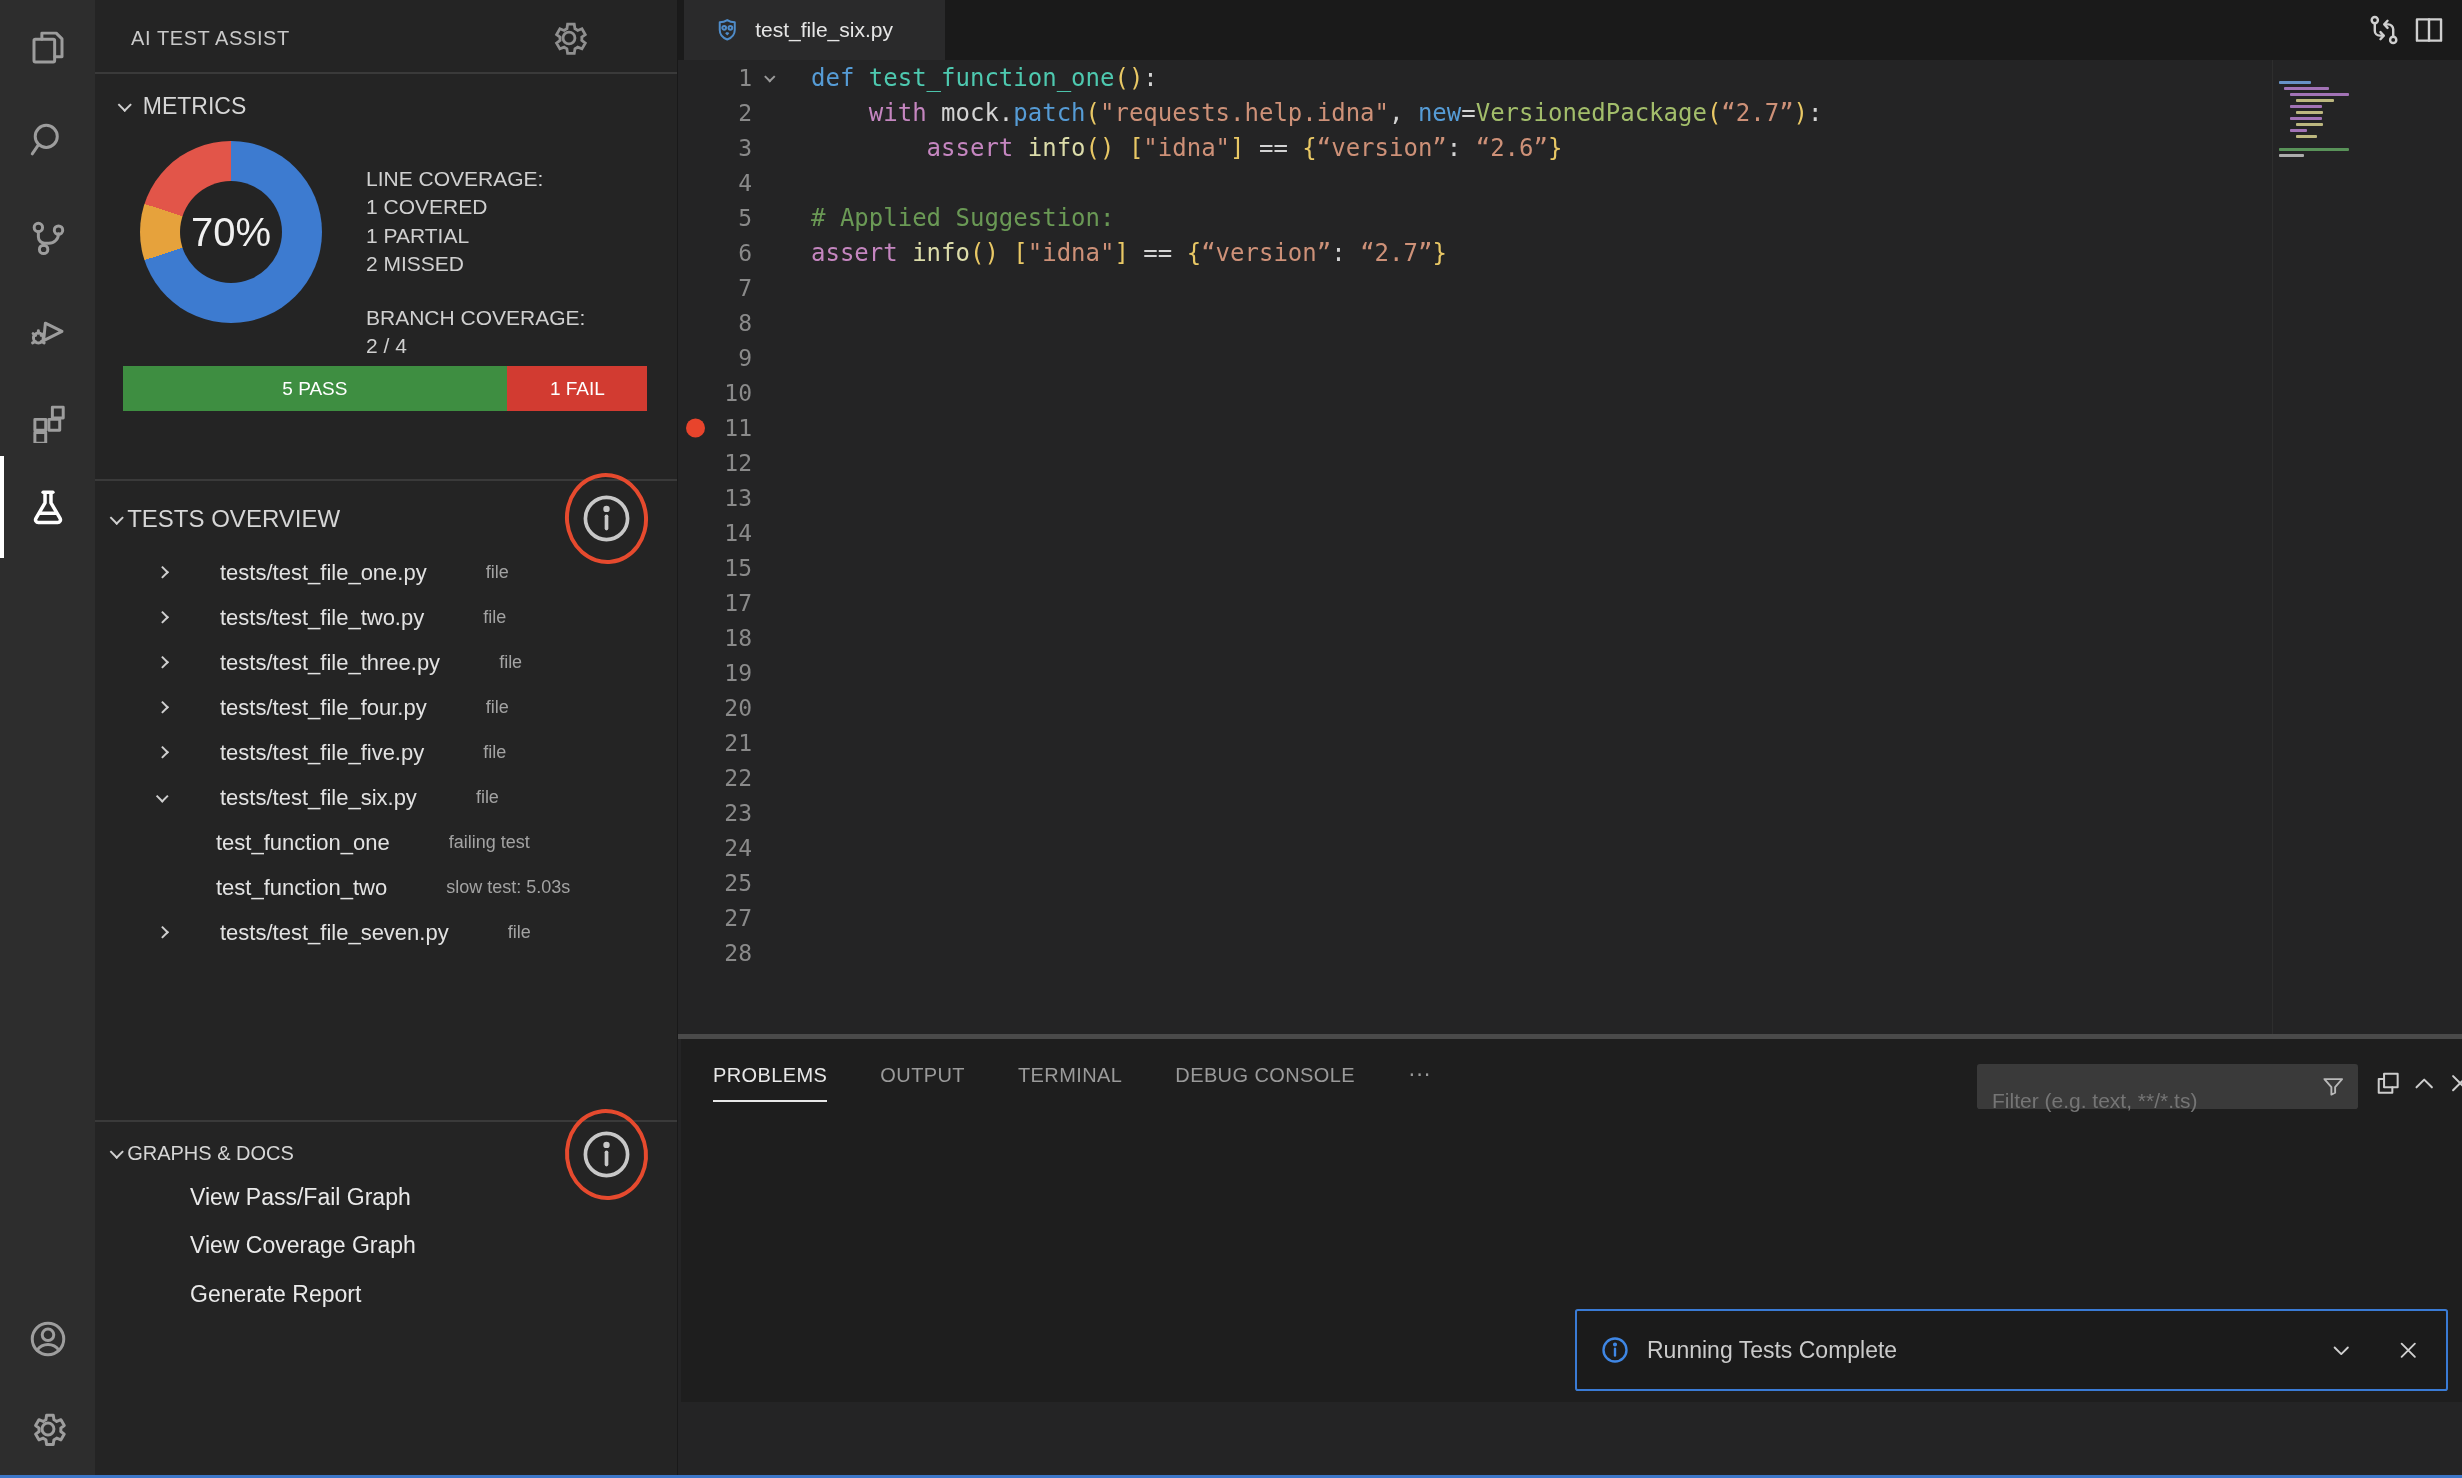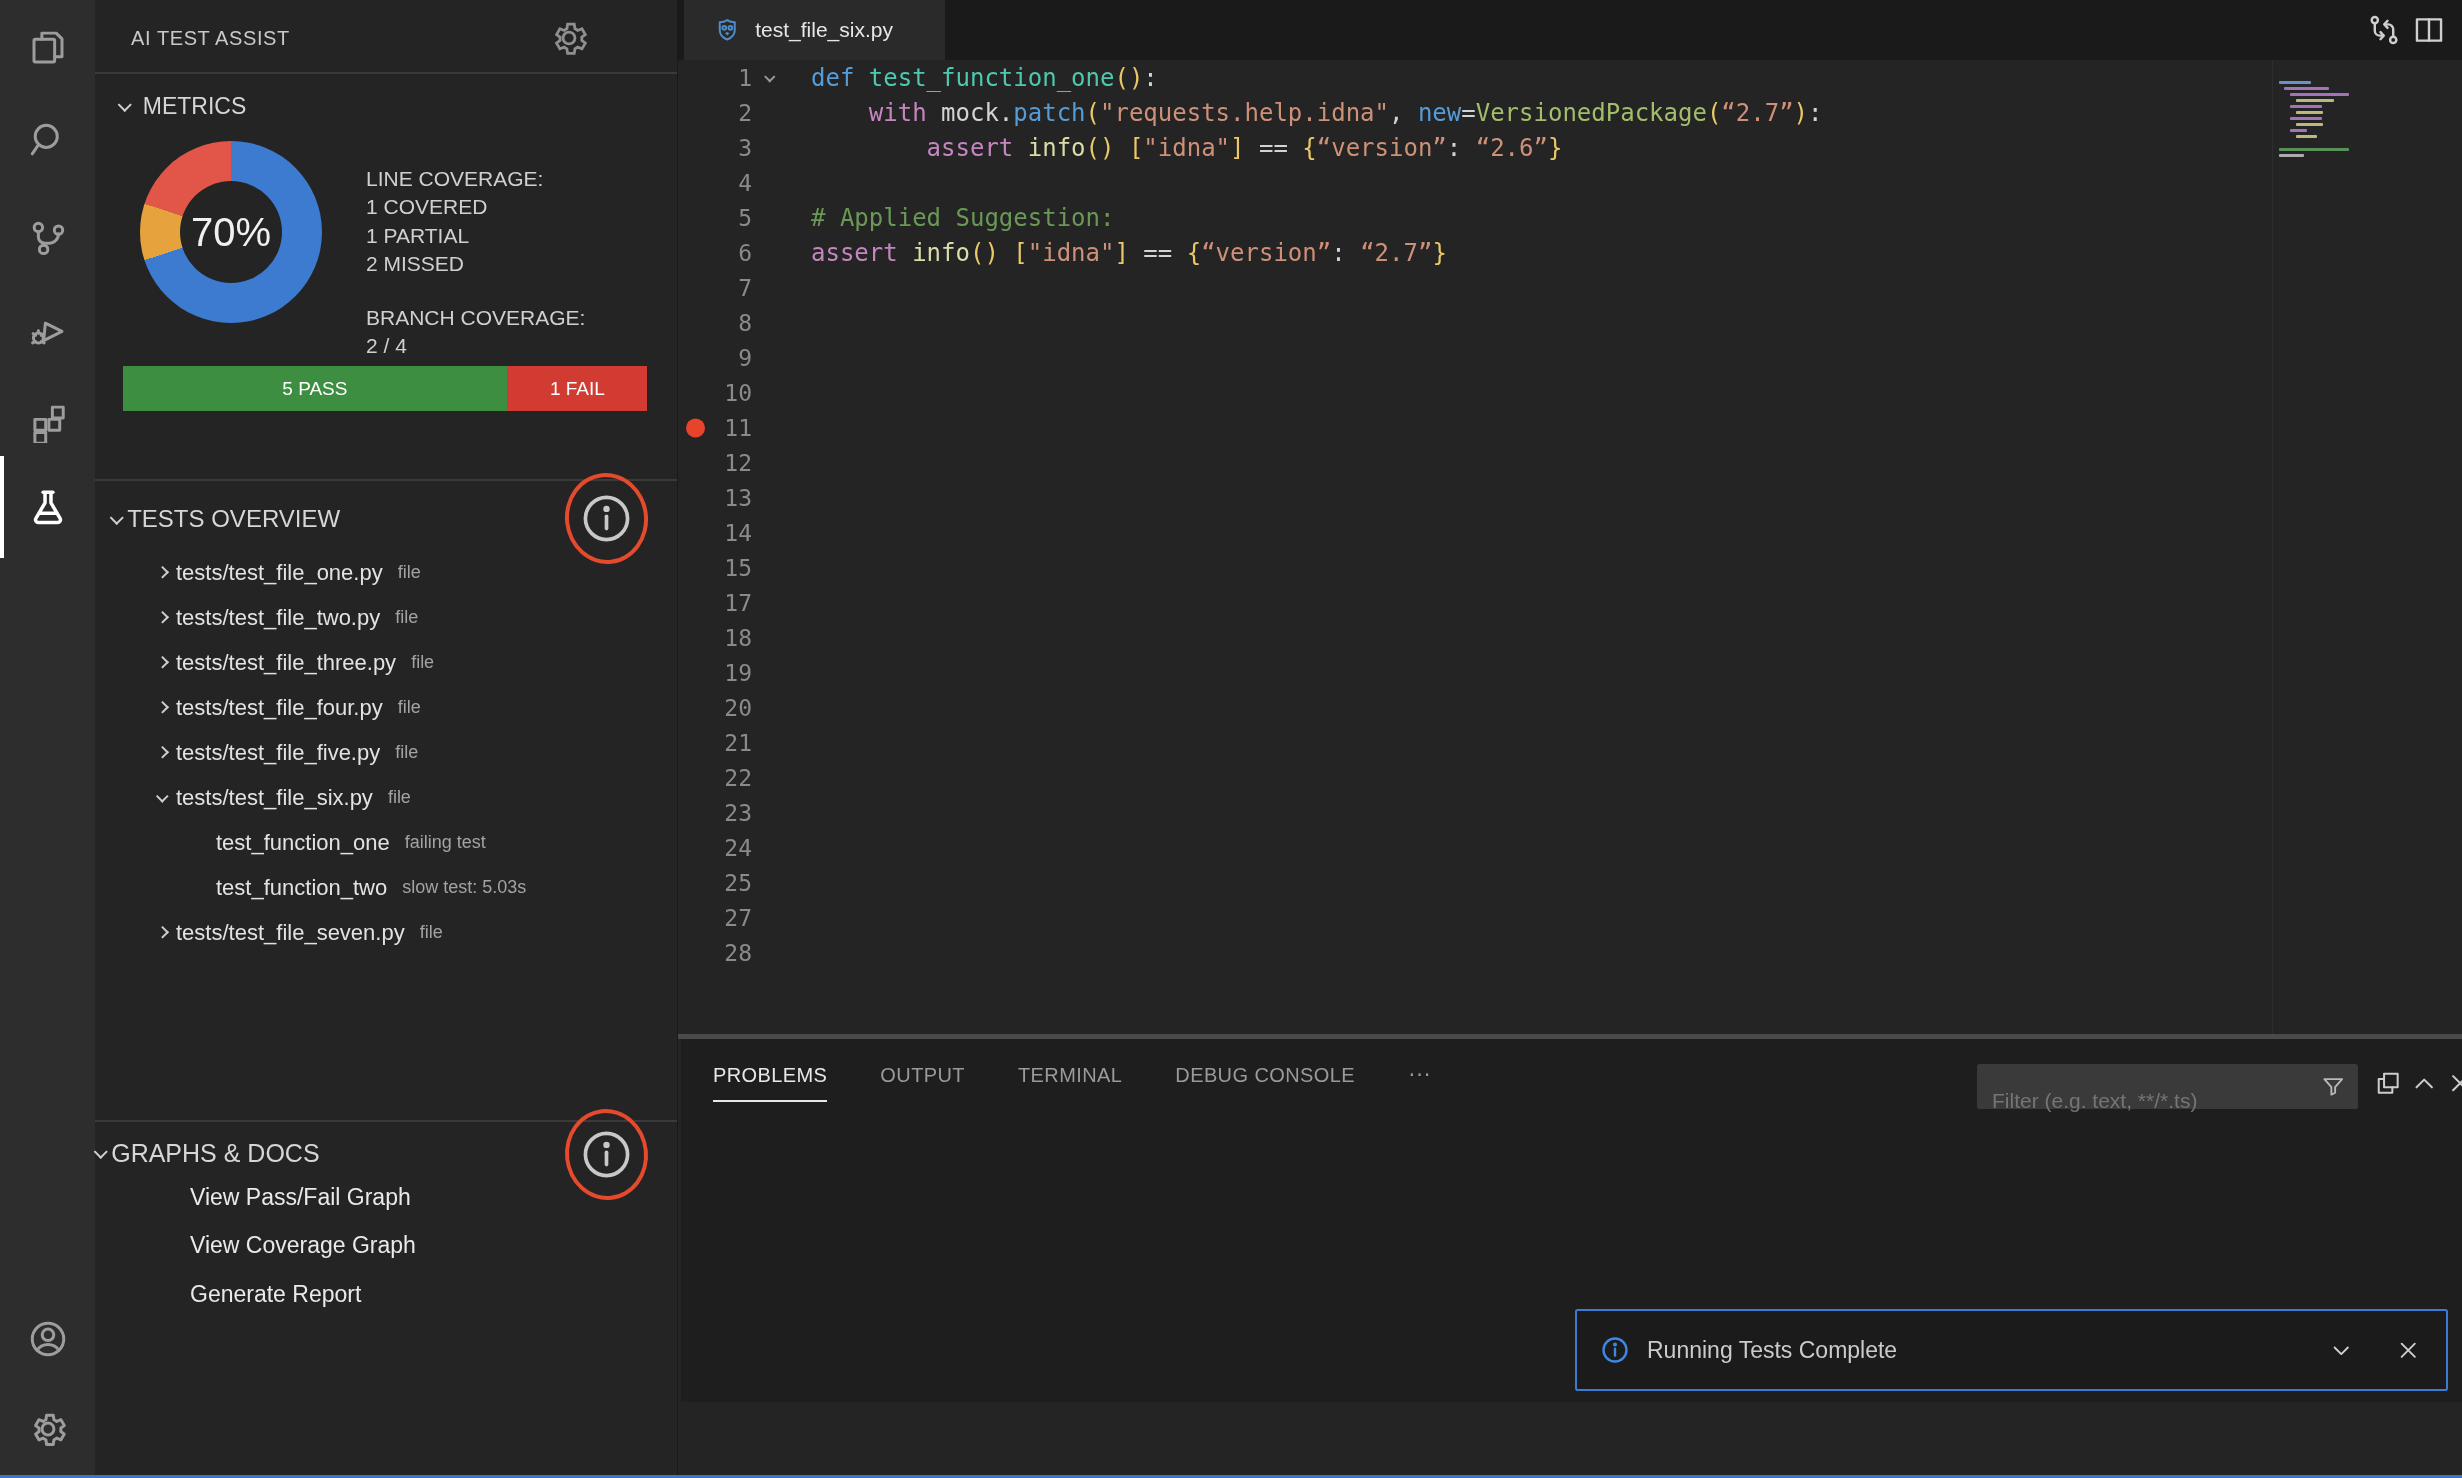--- a/index.html
+++ b/index.html
@@ -39,21 +39,21 @@
 
   .passbar{position:absolute;left:27.5px;top:366px;width:525px;height:45px;display:flex;
            font-size:19px;color:#fff;}
   .passbar>div{display:flex;align-items:center;justify-content:center;height:100%;}
 
   .info-annot{position:absolute;width:83px;height:91px;border:4.7px solid #e64a2e;border-radius:50%;
               transform:rotate(-6deg);}
   .info-btn{position:absolute;width:55px;height:55px;color:#c8c8c8;}
   .info-btn svg,.noti-info svg{width:100%;height:100%;}
 
-  .trow{position:relative;display:flex;align-items:center;height:45px;font-size:22px;color:#e2e2e2;}
+  .trow{position:relative;display:flex;align-items:center;height:45px;font-size:22px;color:#e2e2e2;gap:44px;}
   .trow .chev{width:8.5px;height:8.5px;border-color:#cfcfcf;margin-right:9.5px;}
   .trow.lvl0{padding-left:63px;}
   .trow.lvl1{padding-left:121px;}
   .tbadge{margin-left:15px;font-size:18px;color:#a3a3a3;}
 
   .gd-item{position:absolute;left:95px;height:38px;display:flex;align-items:center;
            font-size:23px;color:#eaeaea;}
 
   
   .editor{position:absolute;left:677px;top:0;width:1786px;height:1475px;background:#242425;
@@ -279,21 +279,21 @@
         </div>
         <div class="trow lvl0">
           <span class="chev right"></span>
           <span>tests/test_file_seven.py</span>
           <span class="tbadge">file</span>
         </div>
       </div>
 
     <div class="divider" style="top:1120px"></div>
 
-    <div class="sec-head" style="left:1px;top:1134px;height:38px;font-size:25px">
+    <div class="sec-head" style="left:17px;top:1134px;height:38px;font-size:20px">
       <span class="chev down" style="margin-right:5.7px"></span>
       <span>GRAPHS &amp; DOCS</span>
     </div>
     <div class="info-btn" style="left:484px;top:1127px">
       <svg viewBox="0 0 24 24" fill="none" stroke="currentColor" stroke-width="1.6" stroke-linecap="round">
           <circle cx="12" cy="12" r="9.2"></circle>
           <path d="M12 11v5.4"></path>
           <circle cx="12" cy="7.8" r="0.6" fill="currentColor"></circle>
         </svg>
     </div>

